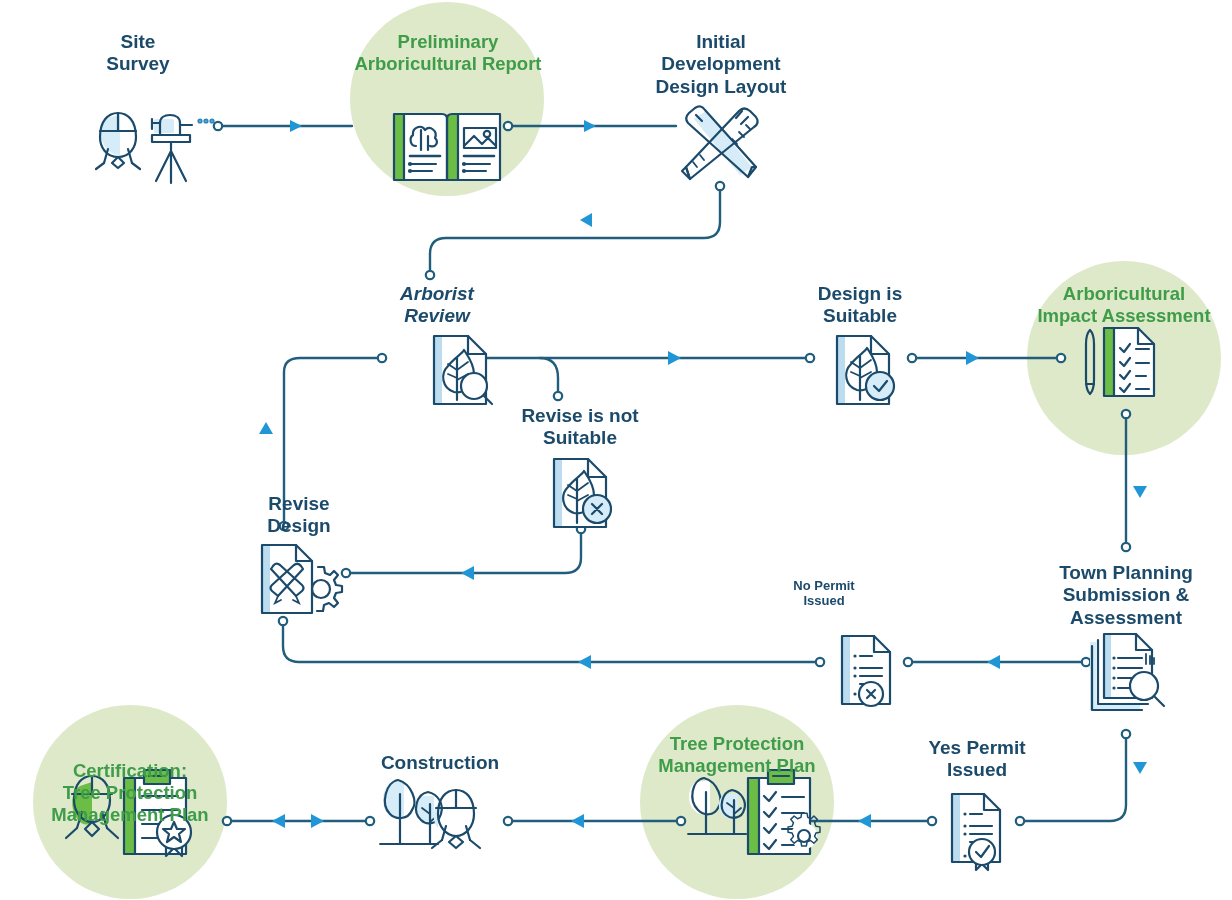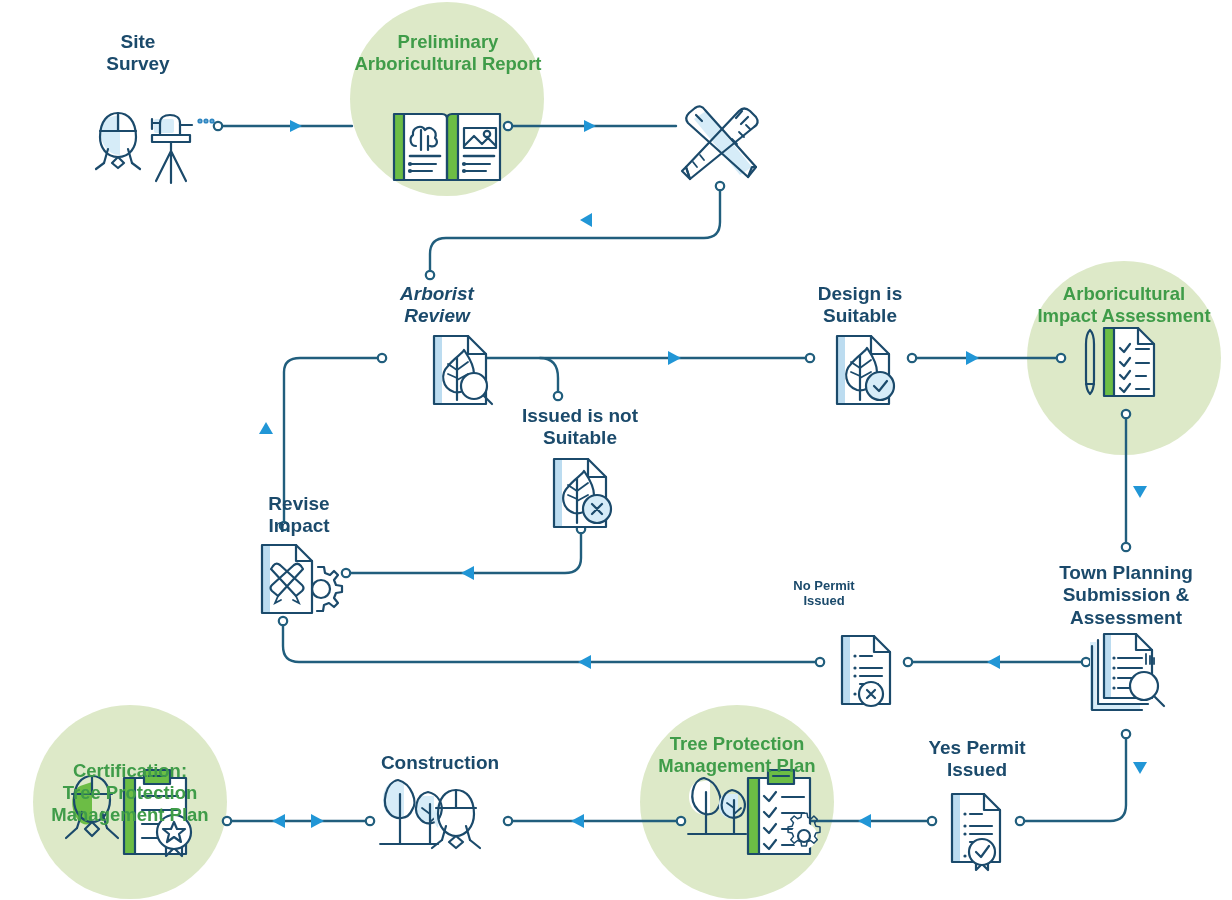--- a/index.html
+++ b/index.html
@@ -424,44 +424,49 @@
   <div class="node-label lbl-blue" style="left:83px;top:31px;width:110px;font-size:19px;">
     <span>Site</span>
     <span>Survey</span>
   </div>
 
   <div class="node-label lbl-green" style="left:332px;top:31px;width:232px;font-size:18.5px;">
     <span>Preliminary</span>
     <span>Arboricultural Report</span>
   </div>
 
+  <div class="node-label lbl-blue" style="left:641px;top:31px;width:160px;font-size:19px;">
+    <span>Initial</span>
+    <span>Development</span>
+    <span>Design Layout</span>
+  </div>
 
   <div class="node-label lbl-blue" style="left:378px;top:283px;width:118px;font-size:19px;font-style:italic;">
     <span>Arborist</span>
     <span>Review</span>
   </div>
 
   <div class="node-label lbl-blue" style="left:490px;top:405px;width:180px;font-size:19px;">
-    <span>Issued is not</span>
+    <span>Revise is not</span>
     <span>Suitable</span>
   </div>
 
   <div class="node-label lbl-blue" style="left:790px;top:283px;width:140px;font-size:19px;">
     <span>Design is</span>
     <span>Suitable</span>
   </div>
 
   <div class="node-label lbl-green" style="left:1012px;top:283px;width:224px;font-size:18.5px;">
     <span>Arboricultural</span>
     <span>Impact Assessment</span>
   </div>
 
   <div class="node-label lbl-blue" style="left:244px;top:493px;width:110px;font-size:19px;text-align:left;">
     <span>Revise</span>
-    <span>Impact</span>
+    <span>Design</span>
   </div>
 
   <div class="node-label lbl-blue" style="left:1031px;top:562px;width:190px;font-size:19px;">
     <span>Town Planning</span>
     <span>Submission &amp;</span>
     <span>Assessment</span>
   </div>
 
   <div class="node-label lbl-blue" style="left:754px;top:578px;width:140px;font-size:13px;">
     <span>No Permit</span>

